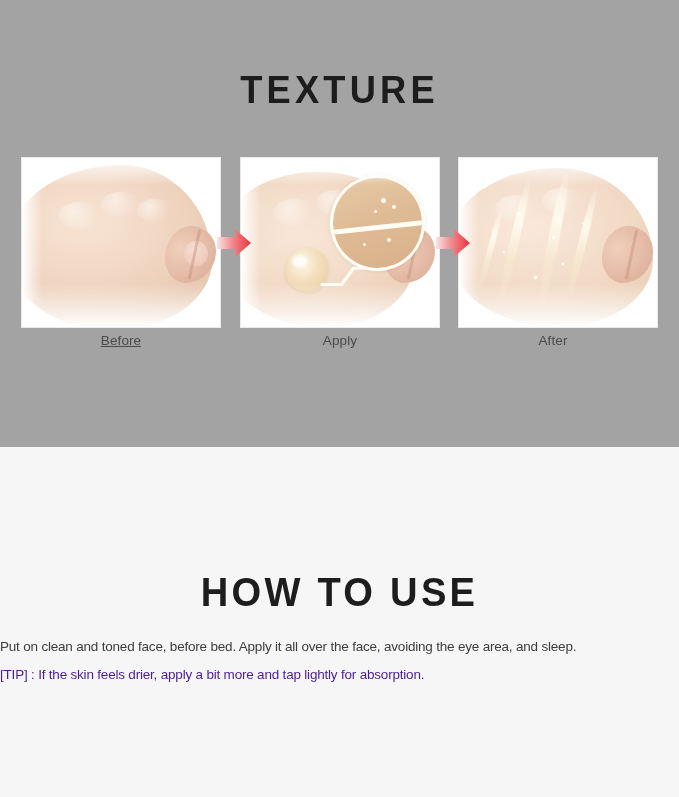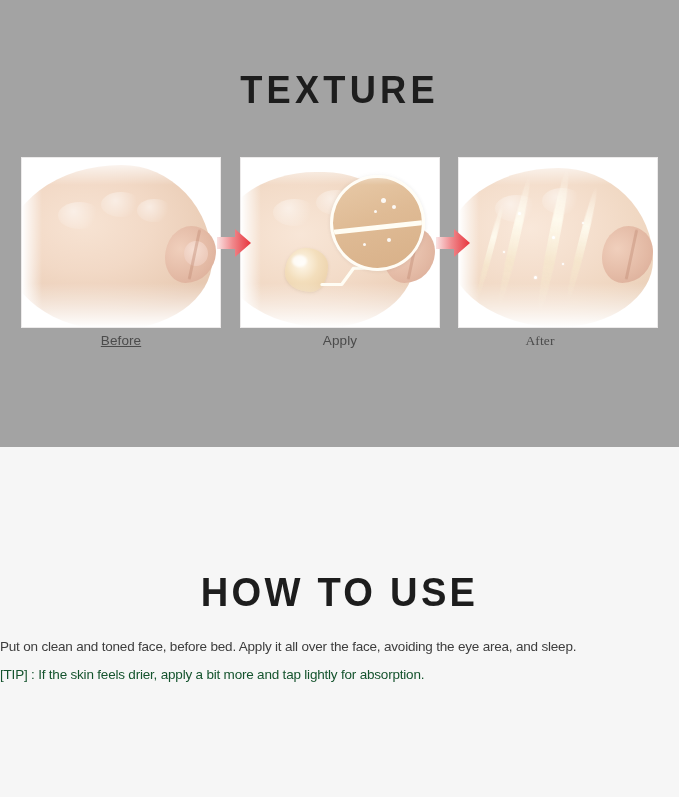--- a/index.html
+++ b/index.html
@@ -267,21 +267,21 @@
     position: absolute;
     top: 0;
     width: 200px;
     text-align: center;
     font-size: 13.5px;
     color: #4b4b4b;
     letter-spacing: 0.1px;
   }
   .caption-1 { left: 21px; text-decoration: underline; }
   .caption-2 { left: 240px; }
-  .caption-3 { left: 440px; font-family: Liberation Serif, serif; }
+  .caption-3 { left: 453px; }
 
   
   .section-howto {
     position: absolute;
     left: 0;
     top: 447px;
     width: 679px;
     height: 350px;
     background: #f6f6f6;
   }
@@ -300,21 +300,21 @@
     text-align: left;
     font-size: 13.5px;
     letter-spacing: -0.2px;
   }
   .howto-line-1 {
     top: 178px;
     color: #3d3d3d;
   }
   .howto-line-2 {
     top: 206px;
-    color: #14532d;
+    color: #4c1d95;
   }
 </style>
 </head>
 <body>
 
 <div class="section-texture">
 
   <h1 class="big-title">TEXTURE</h1>
 
 

